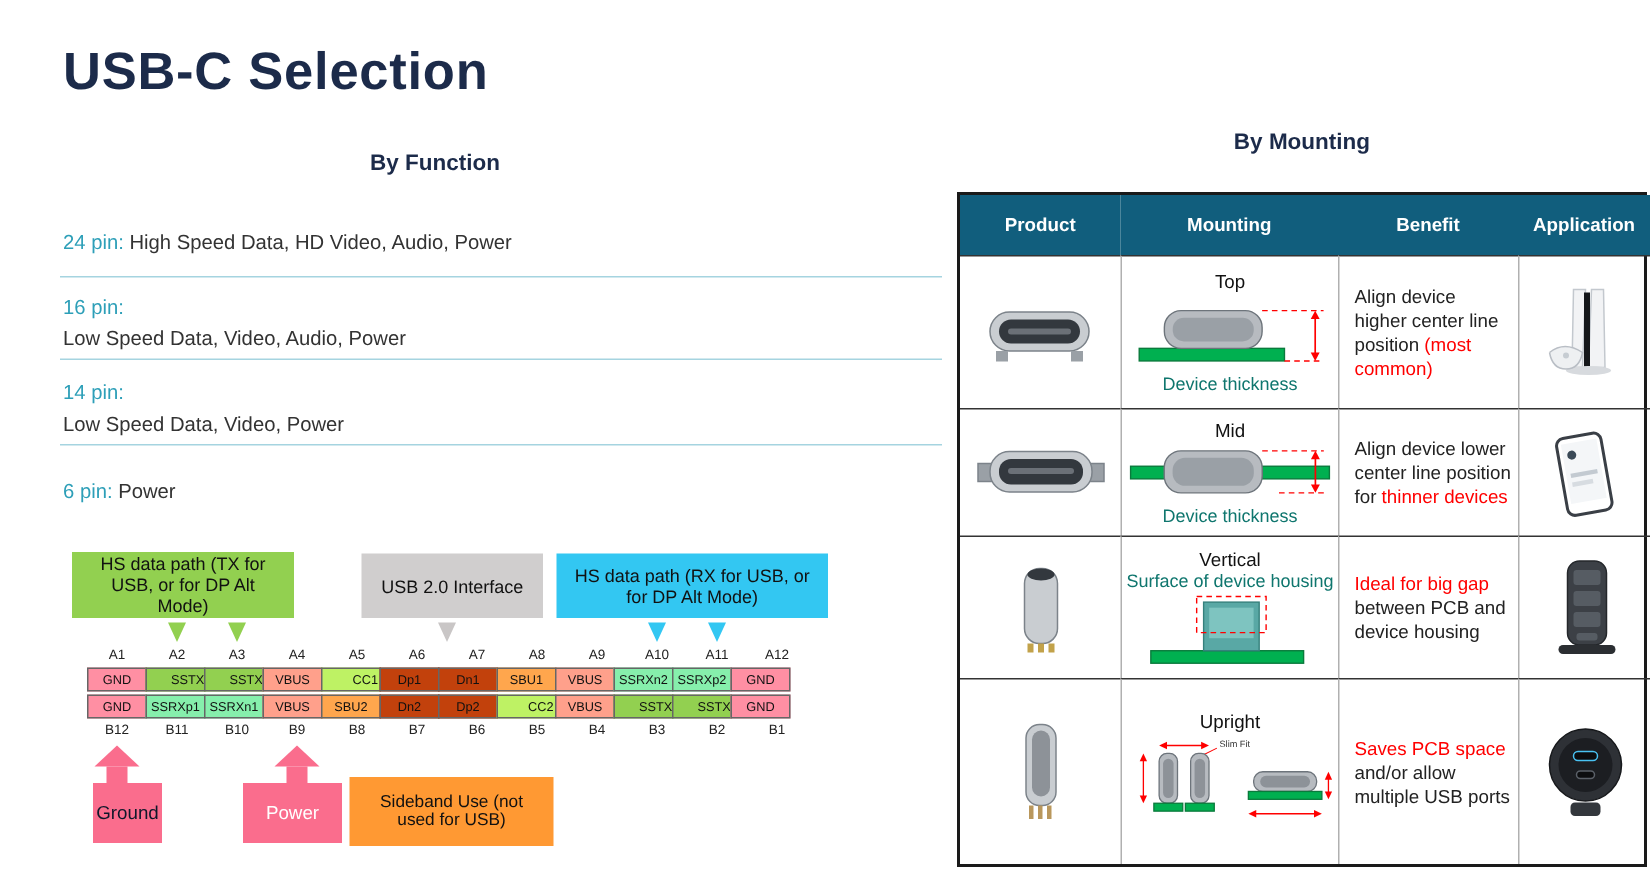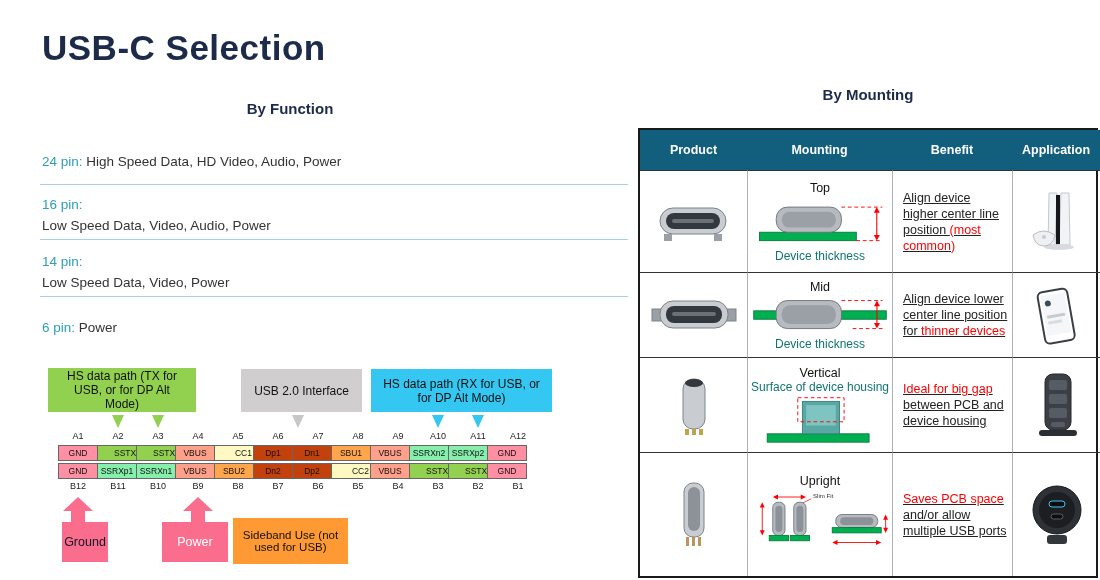--- a/index.html
+++ b/index.html
@@ -27,55 +27,55 @@
   .darr.g{border-top:13px solid #92d050;}
   .darr.gr{border-top:13px solid #c9c6c6;}
   .darr.b{border-top:13px solid #33c7f2;}
 
   .pin-row{position:absolute;left:58px;display:flex;width:482px;}
   .pin-pos{flex:0 0 40px;text-align:center;font-size:9px;color:#222;}
   .pin-cell{flex:0 0 40px;height:16px;line-height:15px;box-sizing:border-box;border:1px solid #666;
             margin-left:-1px;font-size:8.5px;text-align:center;color:#111;overflow:hidden;}
   .pin-cell:first-child{margin-left:0;}
   .c-gnd{background:#ff8fa3;} .c-tx{background:#92d050;padding-left:16px;} .c-vbus{background:#ffa08b;}
-  .c-cc{background:#fef9c3;padding-left:19px;} .c-usb2{background:#c2410c;} .c-sbu{background:#ffa64d;}
+  .c-cc{background:#bef264;padding-left:19px;} .c-usb2{background:#c2410c;} .c-sbu{background:#ffa64d;}
   .c-rx{background:#86efac;}
 
   .uarr{position:absolute;top:497px;}
   .uarr .tri{width:0;height:0;border-left:15px solid transparent;border-right:15px solid transparent;
              border-bottom:14px solid #fa6d8d;}
   .uarr .stem{width:14px;height:12px;background:#fa6d8d;margin:0 auto;}
 
   .lg{position:absolute;box-sizing:border-box;}
   .lg-ground{left:62px;top:522px;width:46px;height:40px;background:#fa6d8d;color:#0f172a;
              font-size:12.5px;text-align:center;line-height:40px;}
   .lg-power{left:162px;top:522px;width:66px;height:40px;background:#fa6d8d;color:#fff;
             font-size:12.5px;text-align:center;line-height:40px;}
-  .lg-sideband{left:233px;top:518px;width:115px;height:46px;background:#ff9933;color:#111;
+  .lg-sideband{left:233px;top:518px;width:136px;height:46px;background:#ff9933;color:#111;
                font-size:11.5px;display:flex;align-items:center;justify-content:center;
                text-align:center;padding:2px 8px;}
   .lg-config{left:376px;top:513px;width:232px;height:64px;background:#ffff00;color:#111;
              font-size:12px;line-height:18px;padding:4px 10px;text-align:left;}
   .lg-config .cfg-title{text-align:center;}
 
   
   .mnt-head{position:absolute;left:638px;top:86px;width:460px;text-align:center;
             font-size:15px;font-weight:bold;color:#1c2b4a;}
   .mount-table{position:absolute;left:638px;top:128px;width:460px;height:450px;box-sizing:border-box;
                display:grid;grid-template-columns:107px 145px 120px 88px;
                grid-template-rows:40px 102px 85px 95px 124px;border:2px solid #1a1a1a;background:#fff;}
   .mt-h{background:#115e7d;color:#fff;font-weight:bold;font-size:12.5px;display:flex;
         align-items:center;justify-content:center;}
   .mt{border-top:1.5px solid #333;display:flex;align-items:center;justify-content:center;
       position:relative;overflow:hidden;}
   .colsep{border-left:1px solid #b0b0b0;}
   .mt-mount{flex-direction:column;justify-content:center;}
   .m-label{font-size:12.5px;color:#111;}
   .m-caption{font-size:12px;color:#0f766e;}
-  .mt-benefit{justify-content:flex-end;text-decoration:underline;}
+  .mt-benefit{justify-content:flex-end;}
   .benefit-text{font-size:12.5px;line-height:16px;padding:4px 4px 4px 10px;text-align:left;}
   .benefit-text .red{color:#ff0000;}
 </style>
 </head>
 <body>
 
 <div class="canvas">
 
   <h1 class="page-title">USB-C Selection</h1>
 

